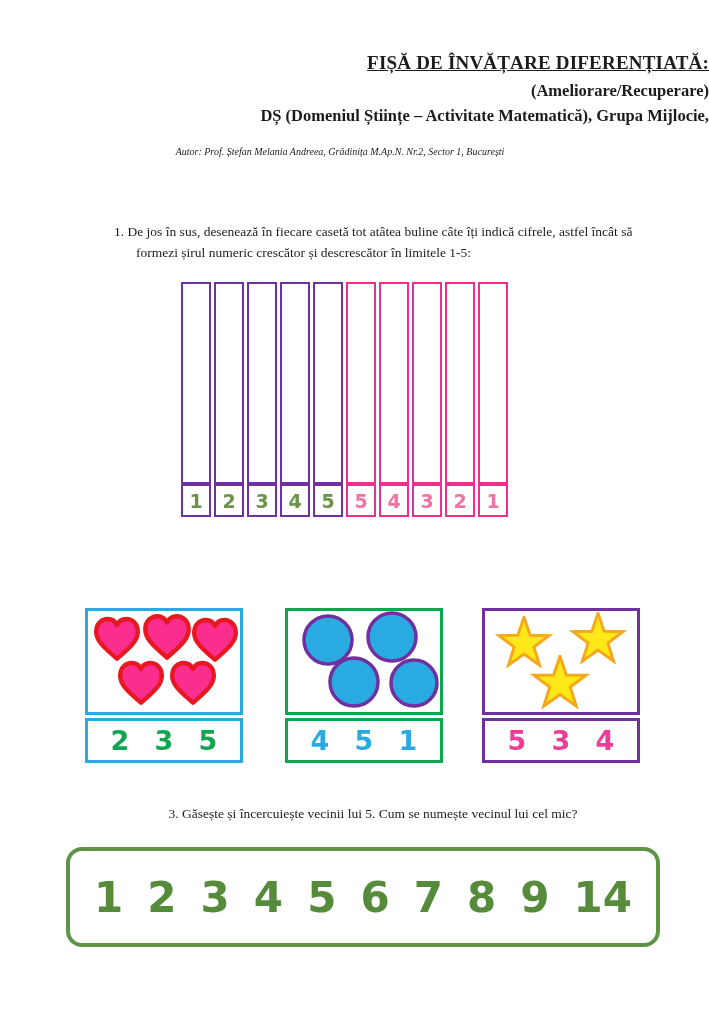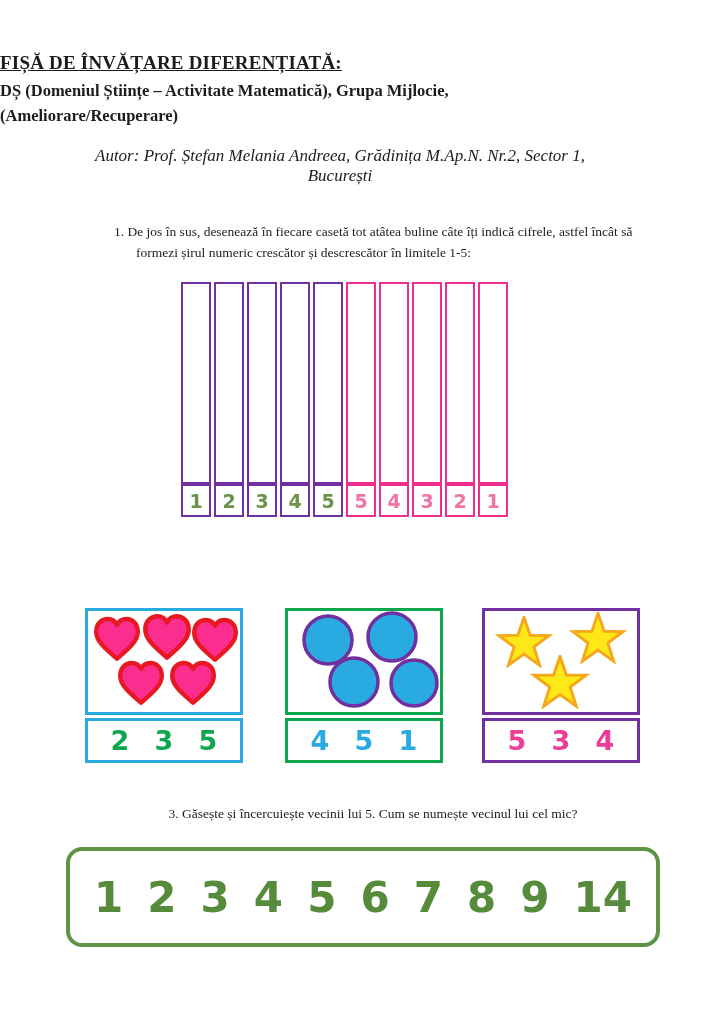--- a/index.html
+++ b/index.html
@@ -1,24 +1,24 @@
 <!DOCTYPE html>
 <html><head>
 <meta charset="utf-8">
 <style>
   html,body{margin:0;padding:0;background:#ffffff;}
   .page{position:relative;width:709px;height:1024px;background:#ffffff;overflow:hidden;
         font-family:"Liberation Serif","DejaVu Serif",serif;color:#1c1c1c;}
 
   
-  .header{position:absolute;top:52px;left:0;width:709px;text-align:left;}
+  .header{position:absolute;top:52px;left:0;width:709px;text-align:right;}
   .title{font-size:19px;font-weight:bold;text-decoration:underline;letter-spacing:.2px;}
   .subtitle{font-size:16.5px;font-weight:bold;line-height:1.5;margin-top:5px;}
   .author{position:absolute;top:146px;left:0;width:608px;box-sizing:border-box;
-          padding-left:72px;text-align:center;font-style:italic;font-size:17px;}
+          padding-left:72px;text-align:center;font-style:italic;font-size:10px;}
 
   
   .task-text{position:absolute;font-size:13.5px;line-height:1.55;}
   .t1{left:78px;top:222px;width:582px;}
   .t2{left:78px;top:538px;width:548px;}
   .t3{left:78px;top:804px;width:590px;text-align:center;}
   .hang{display:block;padding-left:22px;text-indent:-22px;margin-left:36px;}
 
   
   .grid{position:absolute;left:181px;top:282px;display:flex;gap:3px;}
@@ -68,22 +68,22 @@
       <polygon points="50,2 60.6,33.4 93.7,33.8 67.1,53.6 77,85.2 50,66 23,85.2 32.9,53.6 6.3,33.8 39.4,33.4" fill="#ffe817" stroke="#f5a81c" stroke-width="5" stroke-linejoin="miter"></polygon>
     </symbol>
   </defs>
 </svg>
 
 <div class="page">
 
   <div class="header">
     <div class="title">FIȘĂ DE ÎNVĂȚARE DIFERENȚIATĂ:</div>
     <div class="subtitle">
+      <div>(Ameliorare/Recuperare)</div>
       <div>DȘ (Domeniul Științe – Activitate Matematică), Grupa Mijlocie,</div>
-      <div>(Ameliorare/Recuperare)</div>
     </div>
   </div>
   <div class="author">Autor: Prof. Ștefan Melania Andreea, Grădinița M.Ap.N. Nr.2, Sector 1, București</div>
 
   <div class="task-text t1">
     <span class="hang"><b style="font-weight:normal"><span>1.</span> <span>De jos în sus, desenează  în fiecare casetă tot atâtea buline câte îți indică cifrele, astfel încât să formezi șirul  numeric crescător și descrescător în limitele 1-5:</span></b></span>
   </div>
 
   <div class="grid">
     <div class="gcol purple">

